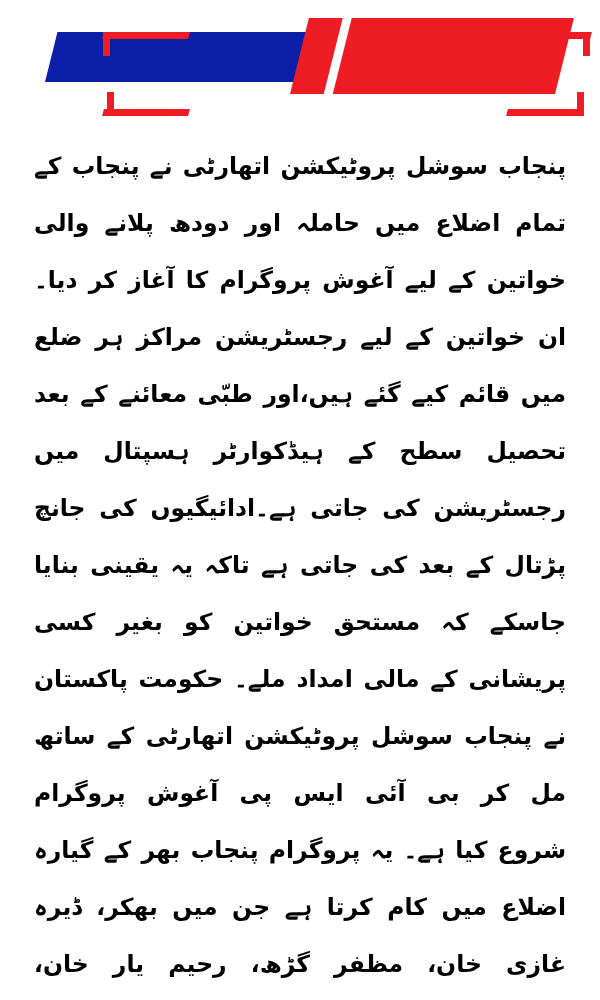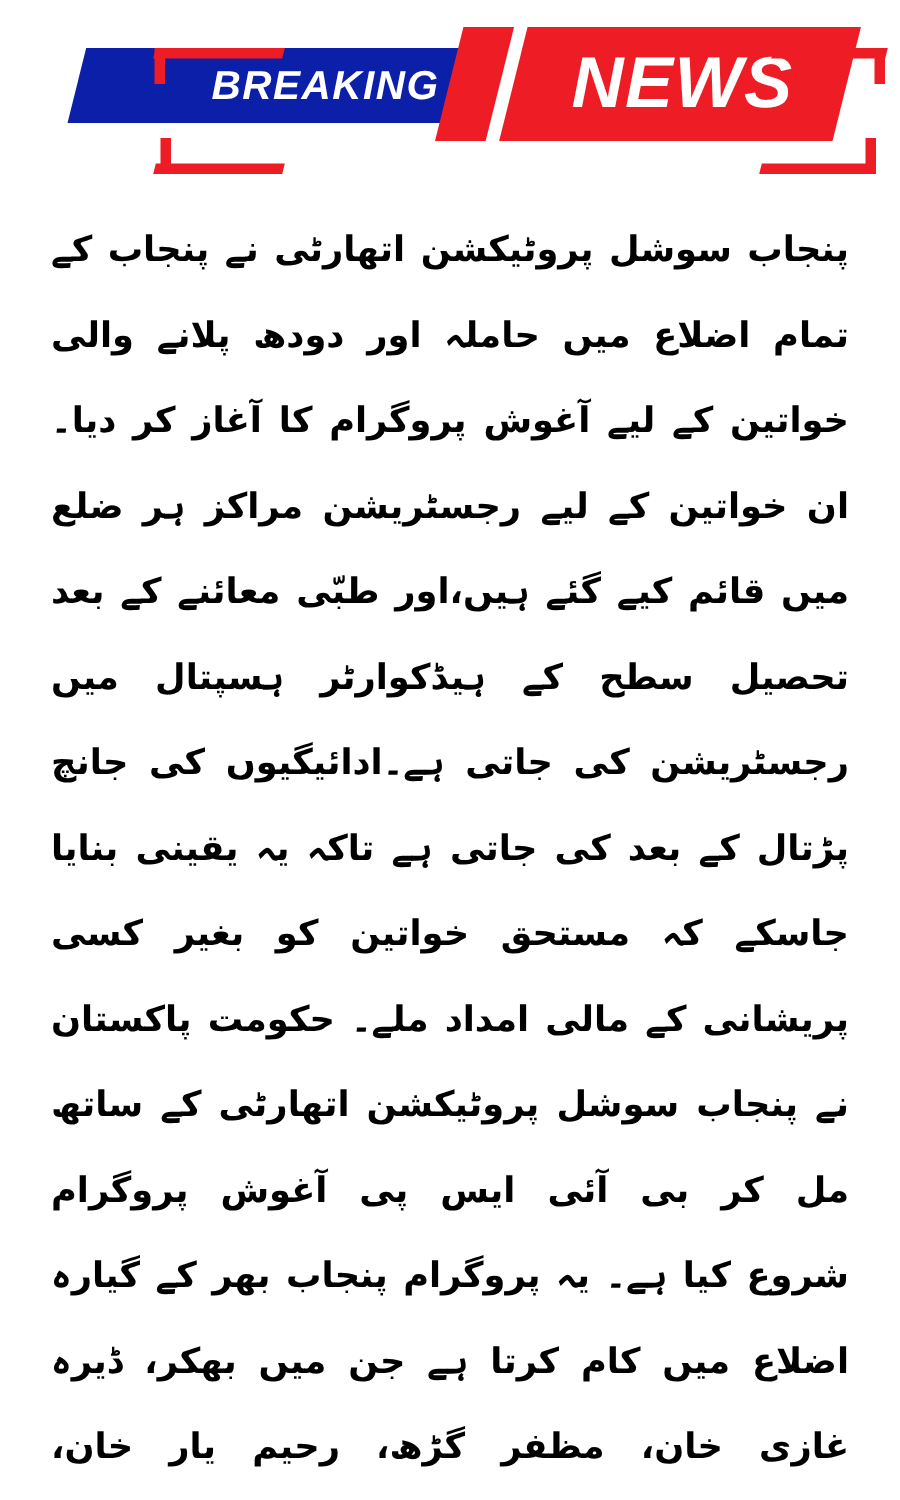--- a/index.html
+++ b/index.html
@@ -149,20 +149,18 @@
 
       <div class="corner corner-tl-h"></div>
       <div class="corner corner-tl-v"></div>
       <div class="corner corner-bl-h"></div>
       <div class="corner corner-bl-v"></div>
       <div class="corner corner-tr-h"></div>
       <div class="corner corner-tr-v"></div>
       <div class="corner corner-br-h"></div>
       <div class="corner corner-br-v"></div>
 
-      <div class="banner-breaking">BREAKING</div>
-      <div class="banner-news">NEWS</div>
     </div>
   </div>
 
   <div class="article" dir="rtl" lang="ur">پنجاب سوشل پروٹیکشن اتھارٹی نے پنجاب کے تمام اضلاع میں حاملہ اور دودھ پلانے والی خواتین کے لیے آغوش پروگرام کا آغاز کر دیا۔ان خواتین کے لیے رجسٹریشن مراکز ہر ضلع میں قائم کیے گئے ہیں،اور طبّی معائنے کے بعد تحصیل سطح کے ہیڈکوارٹر ہسپتال میں رجسٹریشن کی جاتی ہے۔ادائیگیوں کی جانچ پڑتال کے بعد کی جاتی ہے تاکہ یہ یقینی بنایا جاسکے کہ مستحق خواتین کو بغیر کسی پریشانی کے مالی امداد ملے۔ حکومت پاکستان نے پنجاب سوشل پروٹیکشن اتھارٹی کے ساتھ مل کر بی آئی ایس پی آغوش پروگرام شروع کیا ہے۔ یہ پروگرام پنجاب بھر کے گیارہ اضلاع میں کام کرتا ہے جن میں بھکر، ڈیرہ غازی خان، مظفر گڑھ، رحیم یار خان، میانوالی،خوشاب،لیہ،راجن پور،اور لودھراں شامل ہیں۔ یہ حاملہ خواتین اور دو سال سے کم عمر کے بچوں کی ماؤں پر توجہ مرکوز کرتا ہے،اس بات کو یقینی بناتا ہے کہ انہیں صحت کی دیکھ بھال کی مناسب رسائی حاصل ہو۔</div>
 
 </div>
 
 </body></html>

